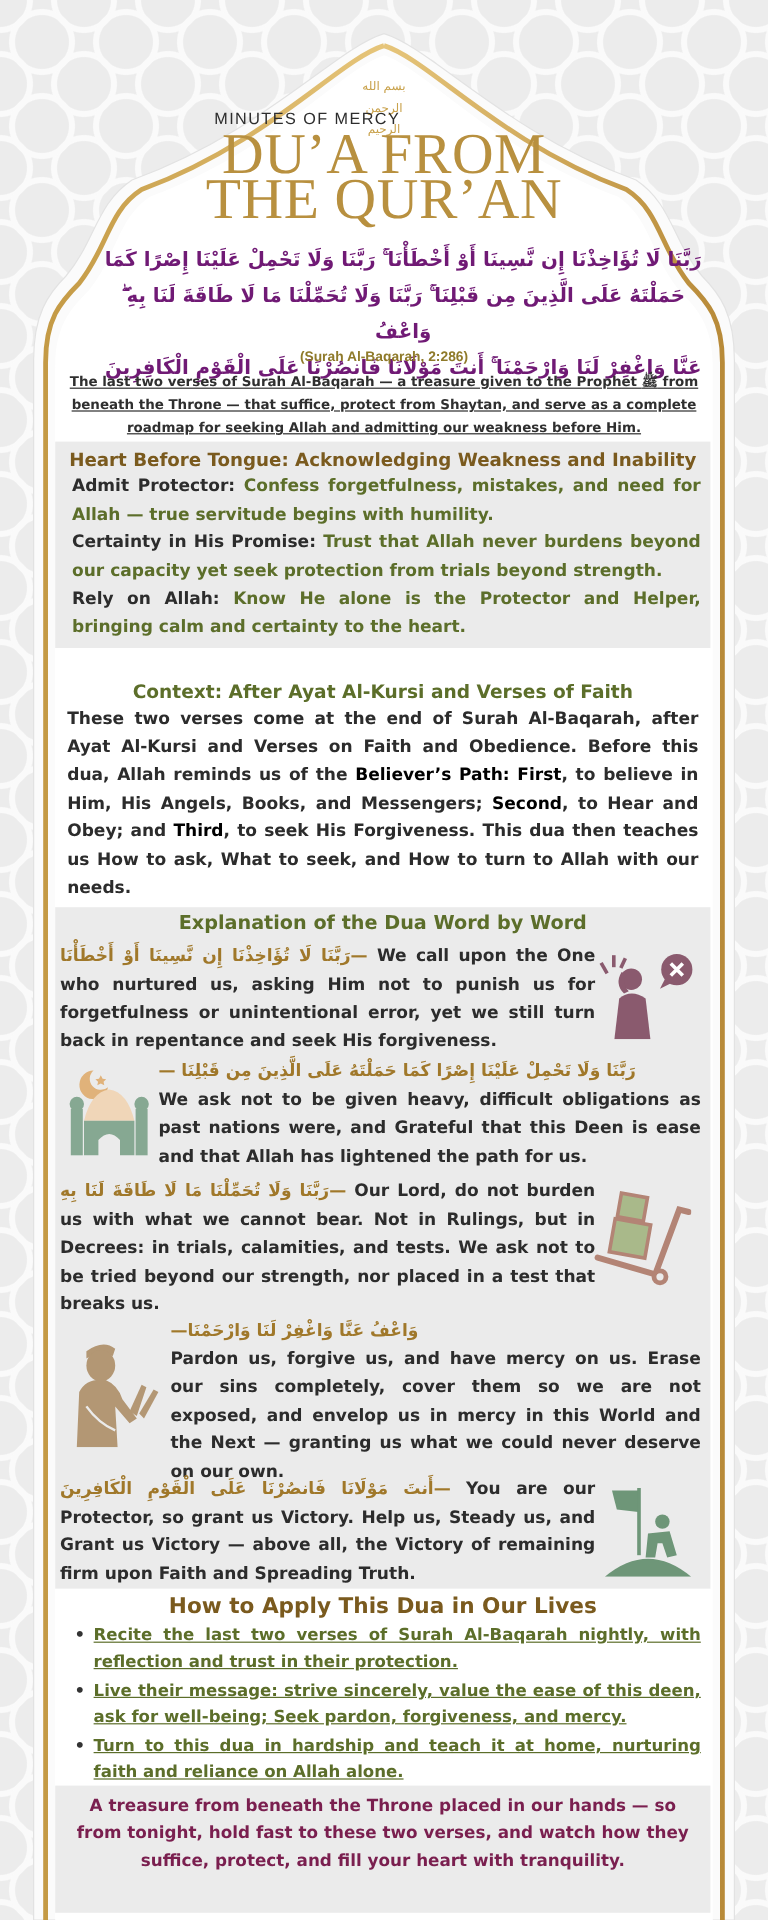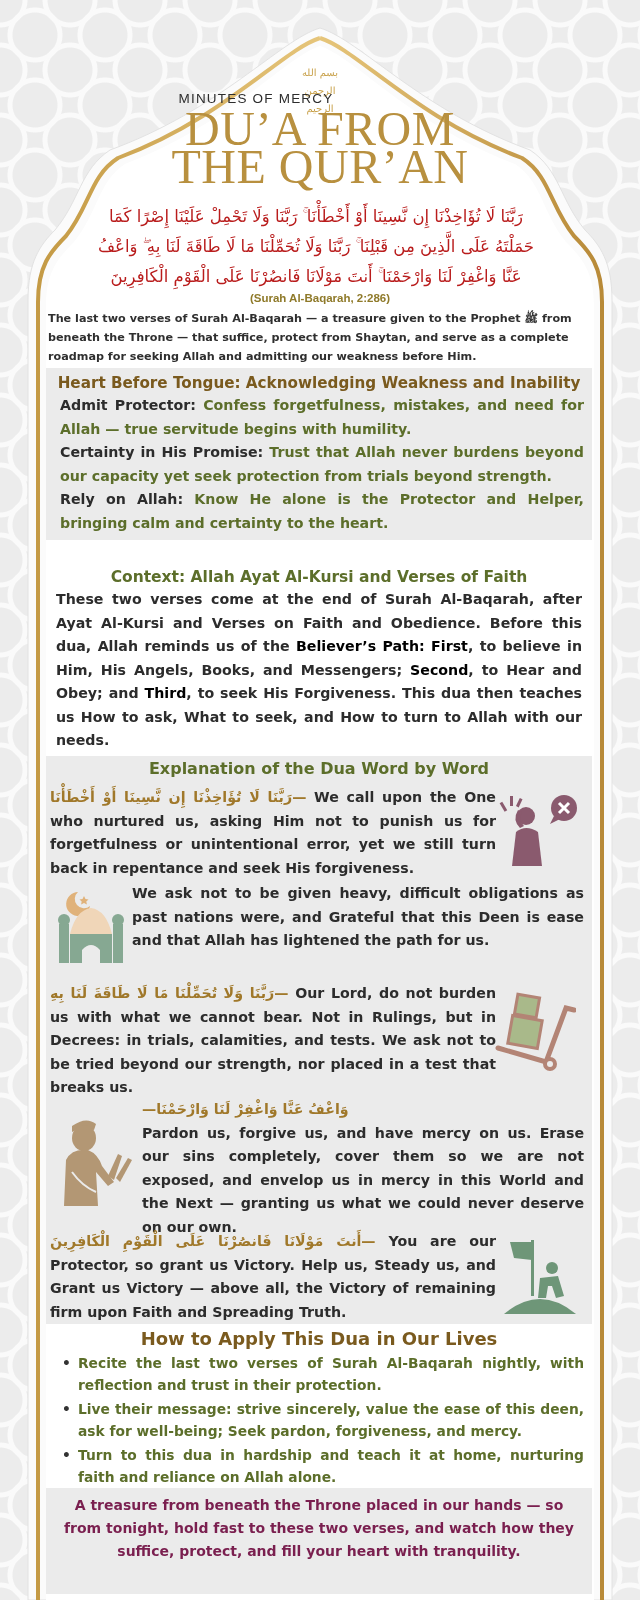--- a/index.html
+++ b/index.html
@@ -25,26 +25,26 @@
   .content { position:absolute; left:0; top:0; width:640px; height:1600px; }
 
   
   .basmala { position:absolute; left:295px; top:64px; width:50px; height:18px; text-align:center;
     color:#c9a24c; font-size:10px; line-height:18px; font-family:"DejaVu Serif", serif; }
   .kicker { position:absolute; left:0; width:512px; top:91px; text-align:center;
     font-family:"Liberation Sans", sans-serif; font-size:13.5px; letter-spacing:1.2px; color:#2d2d2d; }
   .title { position:absolute; left:0; width:640px; top:110px; text-align:center;
     font-family:"Liberation Serif", serif; font-size:48px; line-height:38px; color:#b8903f;
     letter-spacing:0.5px; }
-  .arabic { position:absolute; left:56px; width:520px; top:202px; text-align:center; direction:rtl;
-    font-family:"DejaVu Sans", sans-serif; font-weight:normal; font-size:16.5px; line-height:30px; color:#b91c1c; }
+  .arabic { position:absolute; left:76px; width:520px; top:202px; text-align:center; direction:rtl;
+    font-family:"DejaVu Sans", sans-serif; font-weight:bold; font-size:16.5px; line-height:30px; color:#701a75; }
   .ref { position:absolute; left:0; width:640px; top:292px; text-align:center;
     font-family:Liberation Sans, sans-serif; font-weight:bold; font-size:11.5px; color:#8f7a2a; }
-  .intro { position:absolute; left:48px; width:544px; top:309px; text-align:left;
-    font-family:"DejaVu Sans", sans-serif; font-weight:bold; font-size:11.2px; line-height:19px; color:#2f2f2f; }
+  .intro { position:absolute; left:48px; width:544px; top:309px; text-align:center;
+    font-family:"DejaVu Sans", sans-serif; font-weight:bold; font-size:11.2px; line-height:19px; color:#2f2f2f;text-decoration:underline; }
 
   .panel { position:absolute; left:46px; width:546px; box-sizing:border-box; }
   .p-gray { background:#ebebeb; }
   .p-white { background:#ffffff; }
 
   .h-gold { color:#7a5a1e; }
   .h-green { color:#5c6e2a; }
   .sec-title { font-family:"DejaVu Sans", sans-serif; font-weight:bold; font-size:15.5px; text-align:center; line-height:22px; }
 
   .body-text { font-family:"DejaVu Sans", sans-serif; font-weight:bold; font-size:14.2px; line-height:23.5px; color:#333; text-align:justify; }
@@ -132,21 +132,21 @@
         <span class="green">Trust that Allah never burdens beyond our capacity yet seek protection from trials beyond strength.</span>
       </div>
       <div>
         <span class="dark">Rely on Allah:</span>
         <span class="green">Know He alone is the Protector and Helper, bringing calm and certainty to the heart.</span>
       </div>
     </div>
   </div>
 
   <div class="panel p-white" style="top:564px; height:192px; padding:0 10px;">
-    <div class="sec-title h-green" style="margin-top:2px;">Context: Allah Ayat Al-Kursi and Verses of Faith</div>
+    <div class="sec-title h-green" style="margin-top:2px;">Context: After Ayat Al-Kursi and Verses of Faith</div>
     <div class="body-text dark">
       <span>These two verses come at the end of Surah Al-Baqarah, after Ayat Al-Kursi and Verses on Faith and Obedience. Before this dua, Allah reminds us of the </span><span class="black">Believer’s Path: First</span><span>, to believe in Him, His Angels, Books, and Messengers; </span><span class="black">Second</span><span>, to Hear and Obey; and </span><span class="black">Third</span><span>, to seek His Forgiveness. This dua then teaches us How to ask, What to seek, and How to turn to Allah with our needs.</span>
     </div>
   </div>
 
   <div class="panel p-gray" style="top:756px; height:568px;">
     <div class="sec-title h-green" style="margin-top:2px; font-size:16px;">Explanation of the Dua Word by Word</div>
 
     <div class="item body-text dark" style="left:4px; top:30px; width:446px;">
       <span class="ar-gold">رَبَّنَا لَا تُؤَاخِذْنَا إِن نَّسِينَا أَوْ أَخْطَأْنَا</span><span class="ar-gold">—</span>
@@ -160,20 +160,21 @@
         <rect x="4" y="8" width="3" height="10" transform="rotate(-30 5 13)"></rect>
         <rect x="12" y="2" width="3" height="10"></rect>
         <rect x="20" y="4" width="3" height="9" transform="rotate(25 21 8)"></rect>
         <circle cx="66" cy="14" r="13"></circle>
         <path d="M56 22 L52 30 L62 25 Z"></path>
       </g>
       <path d="M61 9 L71 19 M71 9 L61 19" stroke="#ffffff" stroke-width="3"></path>
     </svg>
 
     <div class="item body-text dark" style="left:86px; top:126px; width:452px;">
+      <div style="direction:rtl; text-align:left;"><span class="ar-gold">رَبَّنَا وَلَا تَحْمِلْ عَلَيْنَا إِصْرًا كَمَا حَمَلْتَهُ عَلَى الَّذِينَ مِن قَبْلِنَا</span> <span class="ar-gold">—</span></div>
       <span>We ask not to be given heavy, difficult obligations as past nations were, and Grateful that this Deen is ease and that Allah has lightened the path for us.</span>
     </div>
     <svg class="icon" style="left:10px; top:132px;" width="70" height="75" viewBox="0 0 70 75">
       <path d="M22 4 A12 12 0 1 0 34 18 A9 9 0 1 1 22 4 Z" fill="#e0b27a"></path>
       <path d="M28 8 l1.5 3 3 0.4 -2.2 2 0.6 3 -2.9-1.5 -2.9 1.5 0.6-3 -2.2-2 3-0.4 Z" fill="#e0b27a"></path>
       <path d="M14 46 Q20 22 35 20 Q50 22 56 46 Z" fill="#f0d6b8"></path>
       <circle cx="8" cy="32" r="6" fill="#86a892"></circle>
       <circle cx="62" cy="32" r="6" fill="#86a892"></circle>
       <rect x="3" y="36" width="10" height="39" fill="#86a892"></rect>
       <rect x="57" y="36" width="10" height="39" fill="#86a892"></rect>
@@ -217,21 +218,21 @@
         <rect x="29" y="2" width="3" height="56"></rect>
         <circle cx="50" cy="30" r="6"></circle>
         <path d="M38 40 L56 38 L62 58 L54 60 L50 48 L46 48 L44 60 L36 60 Z"></path>
         <path d="M2 76 Q38 46 74 76 Z"></path>
       </g>
     </svg>
   </div>
 
   <div class="panel p-white" style="top:1324px; height:164px; padding:0 8px 0 16px;">
     <div class="sec-title h-gold" style="margin-top:4px; font-size:18px; margin-left:-8px;">How to Apply This Dua in Our Lives</div>
-    <ul class="apply body-text green" style="font-size:13.8px; line-height:22px; margin-top:2px;">
+    <ul class="apply body-text green" style="font-size:13.8px; line-height:22px; margin-top:2px;text-decoration:underline;">
       <li>Recite the last two verses of Surah Al-Baqarah nightly, with reflection and trust in their protection.</li>
       <li>Live their message: strive sincerely, value the ease of this deen, ask for well-being; Seek pardon, forgiveness, and mercy.</li>
       <li>Turn to this dua in hardship and teach it at home, nurturing faith and reliance on Allah alone.</li>
     </ul>
   </div>
 
   <div class="panel p-gray" style="top:1488px; height:106px; padding:6px 14px 0 14px;">
     <div class="maroon" style="font-family:'DejaVu Sans', sans-serif; font-weight:bold; font-size:14px; line-height:23px; text-align:center;">A treasure from beneath the Throne placed in our hands — so from tonight, hold fast to these two verses, and watch how they suffice, protect, and fill your heart with tranquility.</div>
   </div>
 </div>

